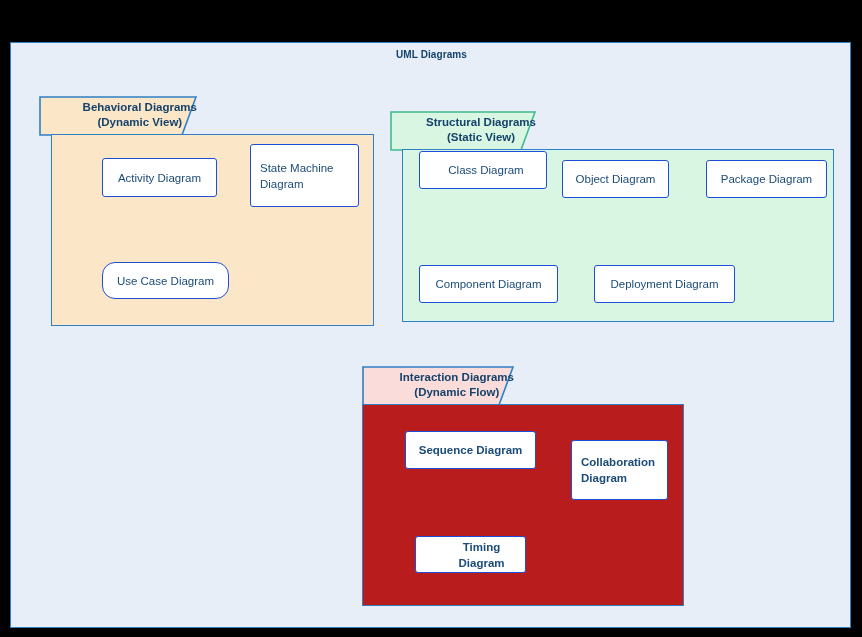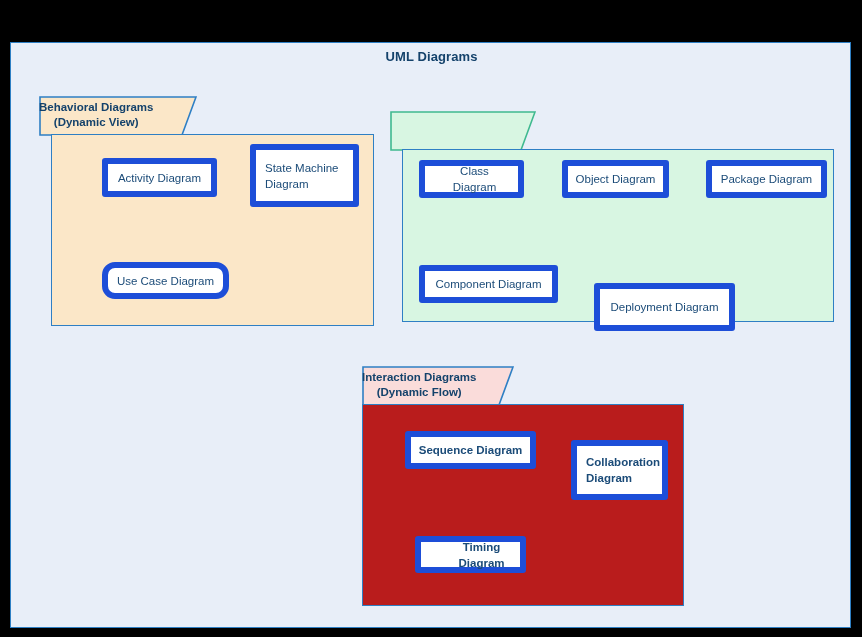--- a/index.html
+++ b/index.html
@@ -27,38 +27,38 @@
     box-sizing: border-box;
   }
 
   
   #page-title {
     position: absolute;
     left: 0;
     top: 6px;
     width: 841px;
     text-align: center;
-    font-size: 13px;
+    font-size: 10px;
     font-weight: bold;
     color: #14426b;
     letter-spacing: 0.1px;
   }
 
   
   .folder {
     position: absolute;
   }
   .folder-tab {
     position: absolute;
     left: 0;
     top: 0;
     box-sizing: border-box;
     display: flex;
     flex-direction: column;
-    align-items: flex-start;
+    align-items: flex-end;
     justify-content: center;
     padding-bottom: 2px;
   }
   .folder-tab .tab-shape {
     position: absolute;
     left: 0;
     top: 0;
     width: 100%;
     height: 100%;
   }
@@ -76,21 +76,21 @@
     position: absolute;
     box-sizing: border-box;
     border: 1.6px solid #2e7fc4;
   }
 
   
   .node {
     position: absolute;
     box-sizing: border-box;
     background: #ffffff;
-    border: 6px solid #1d4ed8;
+    border: 1px solid #1d4ed8;
     border-radius: 3px;
     color: #1b4b78;
     font-size: 11.5px;
     line-height: 16px;
     display: flex;
     align-items: center;
   }
   .node.center {
     justify-content: center;
     text-align: center;
@@ -129,28 +129,32 @@
       <div class="node center" style="left:50px; top:127px; width:127px; height:37px;border-radius:13px;">Use Case Diagram</div>
     </div>
   </div>
 
   <div class="folder" style="left:379px; top:68px; width:444px; height:225px;">
 
     <div class="folder-tab" style="left:0; top:0; width:146px; height:40px;">
       <svg class="tab-shape" viewBox="0 0 146 40" preserveAspectRatio="none">
         <path d="M1,1 L145,1 L131,39 L1,39 Z" fill="#d8f6e2" stroke="#3fb98f" stroke-width="1.6"></path>
       </svg>
+      <div class="tab-text">
+        <div>Structural Diagrams</div>
+        <div>(Static View)</div>
+      </div>
     </div>
 
     <div class="folder-body" style="left:12px; top:38px; width:432px; height:173px; background:#d8f6e2;">
-      <div class="node center" style="left:16px; top:10px; width:105px; height:38px;padding-left:12px;">Class Diagram</div>
+      <div class="node center" style="left:16px; top:1px; width:128px; height:38px;padding-left:12px;">Class Diagram</div>
       <div class="node center" style="left:159px; top:10px; width:107px; height:38px;">Object Diagram</div>
       <div class="node center" style="left:303px; top:10px; width:121px; height:38px;">Package Diagram</div>
       <div class="node center" style="left:16px; top:115px; width:139px; height:38px;">Component Diagram</div>
-      <div class="node center" style="left:191px; top:133px; width:141px; height:48px;">Deployment Diagram</div>
+      <div class="node center" style="left:191px; top:115px; width:141px; height:38px;">Deployment Diagram</div>
     </div>
   </div>
 
   <div class="folder" style="left:351px; top:323px; width:334px; height:245px;">
 
     <div class="folder-tab" style="left:0; top:0; width:152px; height:40px;">
       <svg class="tab-shape" viewBox="0 0 152 40" preserveAspectRatio="none">
         <path d="M1,1 L151,1 L137,39 L1,39 Z" fill="#fadcda" stroke="#2e7fc4" stroke-width="1.6"></path>
       </svg>
       <div class="tab-text">

